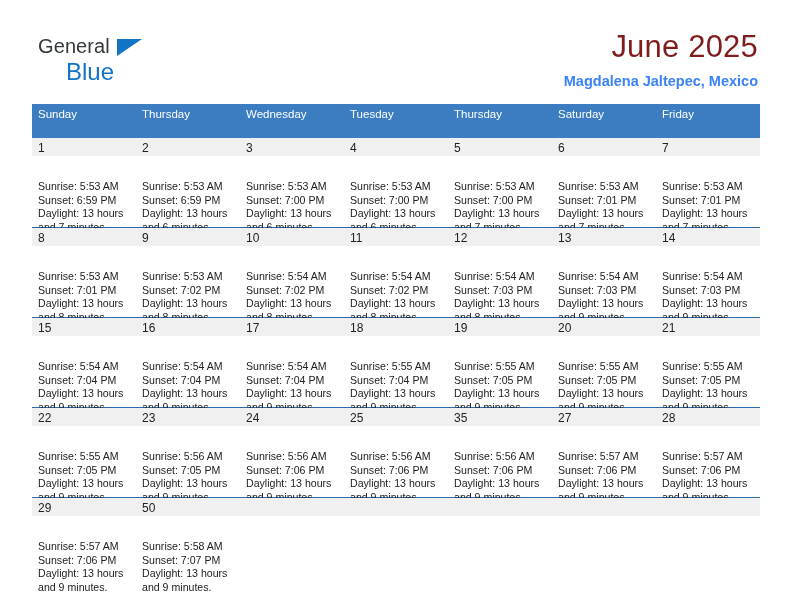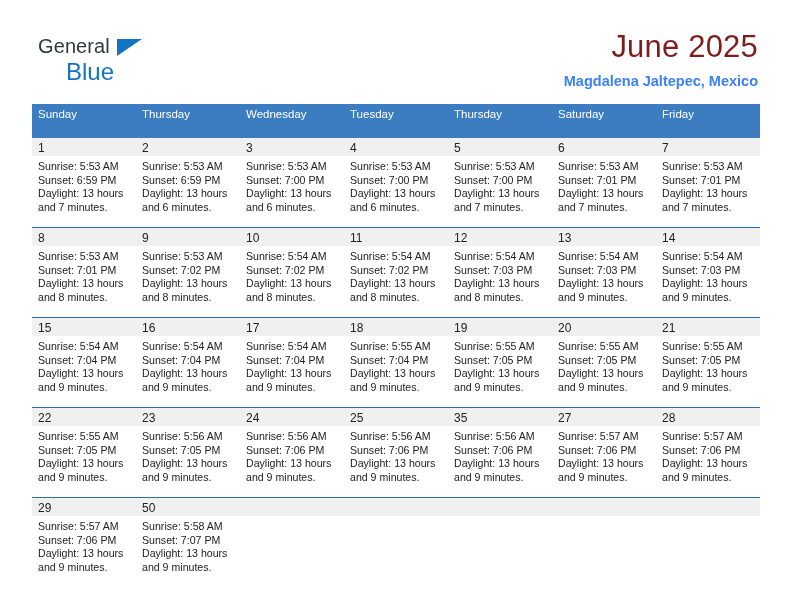--- a/index.html
+++ b/index.html
@@ -136,20 +136,21 @@
   }
   .day-number {
     font-size: 12px;
     color: #222222;
     line-height: 18px;
     display: inline-block;
   }
   .day-body {
     padding: 4px 6px 0 6px;
     box-sizing: border-box;
+    margin-top: 20px;
   }
   .day-line {
     font-size: 10.6px;
     line-height: 13.6px;
     color: #222222;
     white-space: nowrap;
   }
 </style>
 </head>
 <body>

